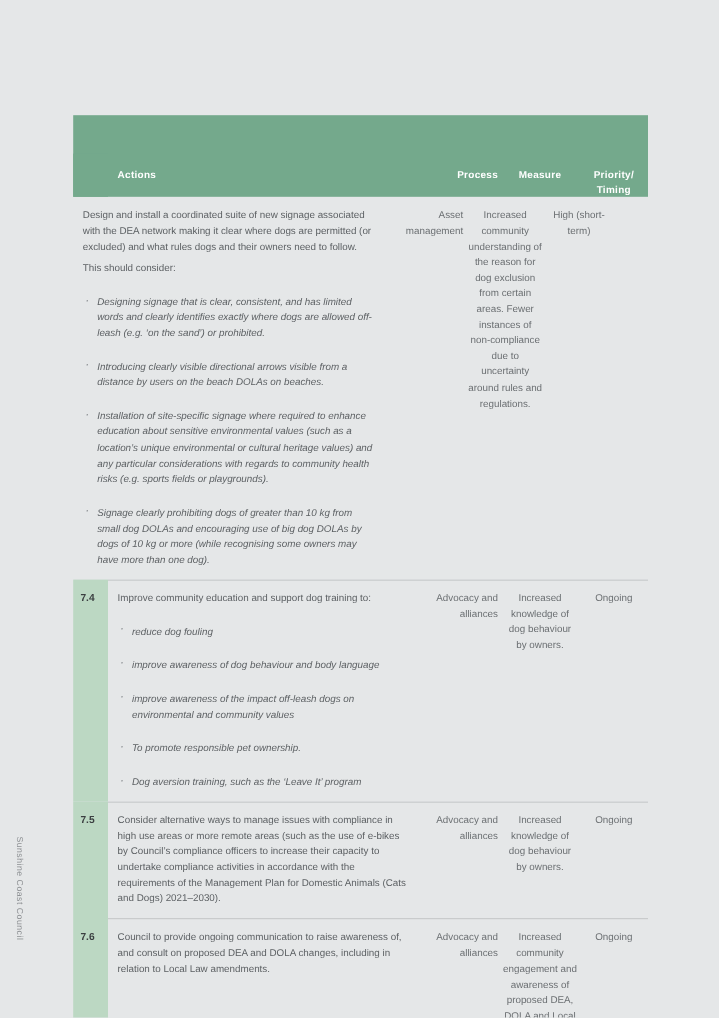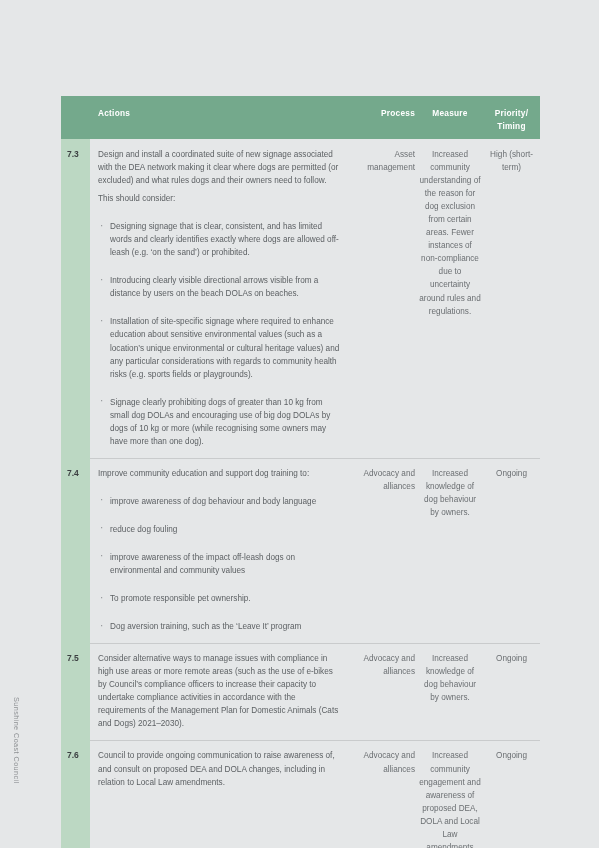--- a/index.html
+++ b/index.html
@@ -64,20 +64,21 @@
     background: #74a98c;
     min-height: 43px;
   }
   .thead .cell {
     color: #ffffff;
     font-weight: bold;
     font-size: 8.3px;
     letter-spacing: 0.25px;
     padding-top: 11px;
     line-height: 12.5px;
+    margin-top: 32px;
   }
   .thead .c-num {
     background: #74a98c;
   }
 
   
   .tbody-row {
     background: transparent;
   }
   .tbody-row + .tbody-row .c-body-wrap::before,
@@ -168,20 +169,21 @@
 
   ul.bl {
     list-style: none;
     margin: 1px 0 0 0;
     padding: 0;
   }
   ul.bl li {
     position: relative;
     padding-left: 12px;
     margin-top: 15px;
+    font-style: italic;
   }
   ul.bl li::before {
     content: "\00B7";
     position: absolute;
     left: 2px;
     top: -1.5px;
     font-size: 10px;
     color: #8b8f92;
     line-height: 13.05px;
   }
@@ -210,21 +212,20 @@
     <div class="cell c-num"></div>
     <div class="c-head-wrap">
       <div class="cell c-action">Actions</div>
       <div class="cell c-process">Process</div>
       <div class="cell c-measure">Measure</div>
       <div class="cell c-priority">Priority/<br>Timing</div>
     </div>
   </div>
 
   <div class="row tbody-row">
-    <div class="c-num">7.3</div>
     <div class="c-body-wrap">
       <div class="c-action">
         <p class="para">Design and install a coordinated suite of new signage associated with the DEA network making it clear where dogs are permitted (or excluded) and what rules dogs and their owners need to follow.</p>
         <p class="para">This should consider:</p>
         <ul class="bl">
           <li>Designing signage that is clear, consistent, and has limited words and clearly identifies exactly where dogs are allowed off-leash (e.g. ‘on the sand’) or prohibited.</li>
           <li>Introducing clearly visible directional arrows visible from a distance by users on the beach DOLAs on beaches.</li>
           <li>Installation of site-specific signage where required to enhance education about sensitive environmental values (such as a location’s unique environmental or cultural heritage values) and any particular considerations with regards to community health risks (e.g. sports fields or playgrounds).</li>
           <li>Signage clearly prohibiting dogs of greater than 10 kg from small dog DOLAs and encouraging use of big dog DOLAs by dogs of 10 kg or more (while recognising some owners may have more than one dog).</li>
         </ul>
@@ -234,22 +235,22 @@
       <div class="c-priority">High (short-term)</div>
     </div>
   </div>
 
   <div class="row tbody-row">
     <div class="c-num">7.4</div>
     <div class="c-body-wrap">
       <div class="c-action">
         <p class="para">Improve community education and support dog training to:</p>
         <ul class="bl">
+          <li>reduce dog fouling</li>
           <li>improve awareness of dog behaviour and body language</li>
-          <li>reduce dog fouling</li>
           <li>improve awareness of the impact off-leash dogs on environmental and community values</li>
           <li>To promote responsible pet ownership.</li>
           <li>Dog aversion training, such as the ‘Leave It’ program</li>
         </ul>
       </div>
       <div class="c-process">Advocacy and alliances</div>
       <div class="c-measure">Increased knowledge of dog behaviour by owners.</div>
       <div class="c-priority">Ongoing</div>
     </div>
   </div>

